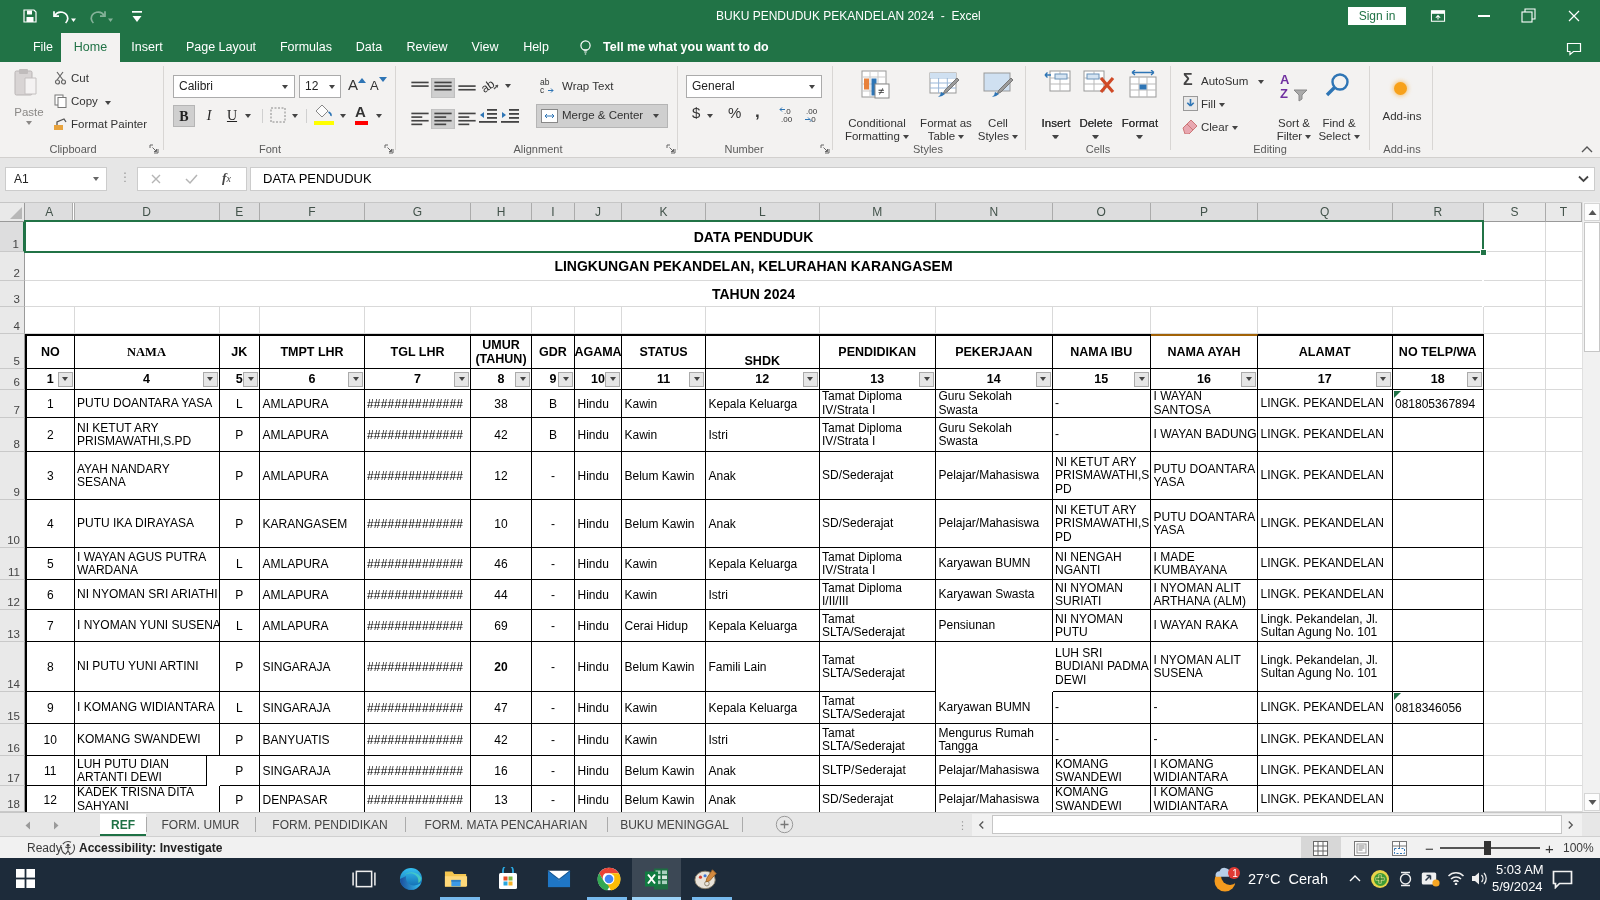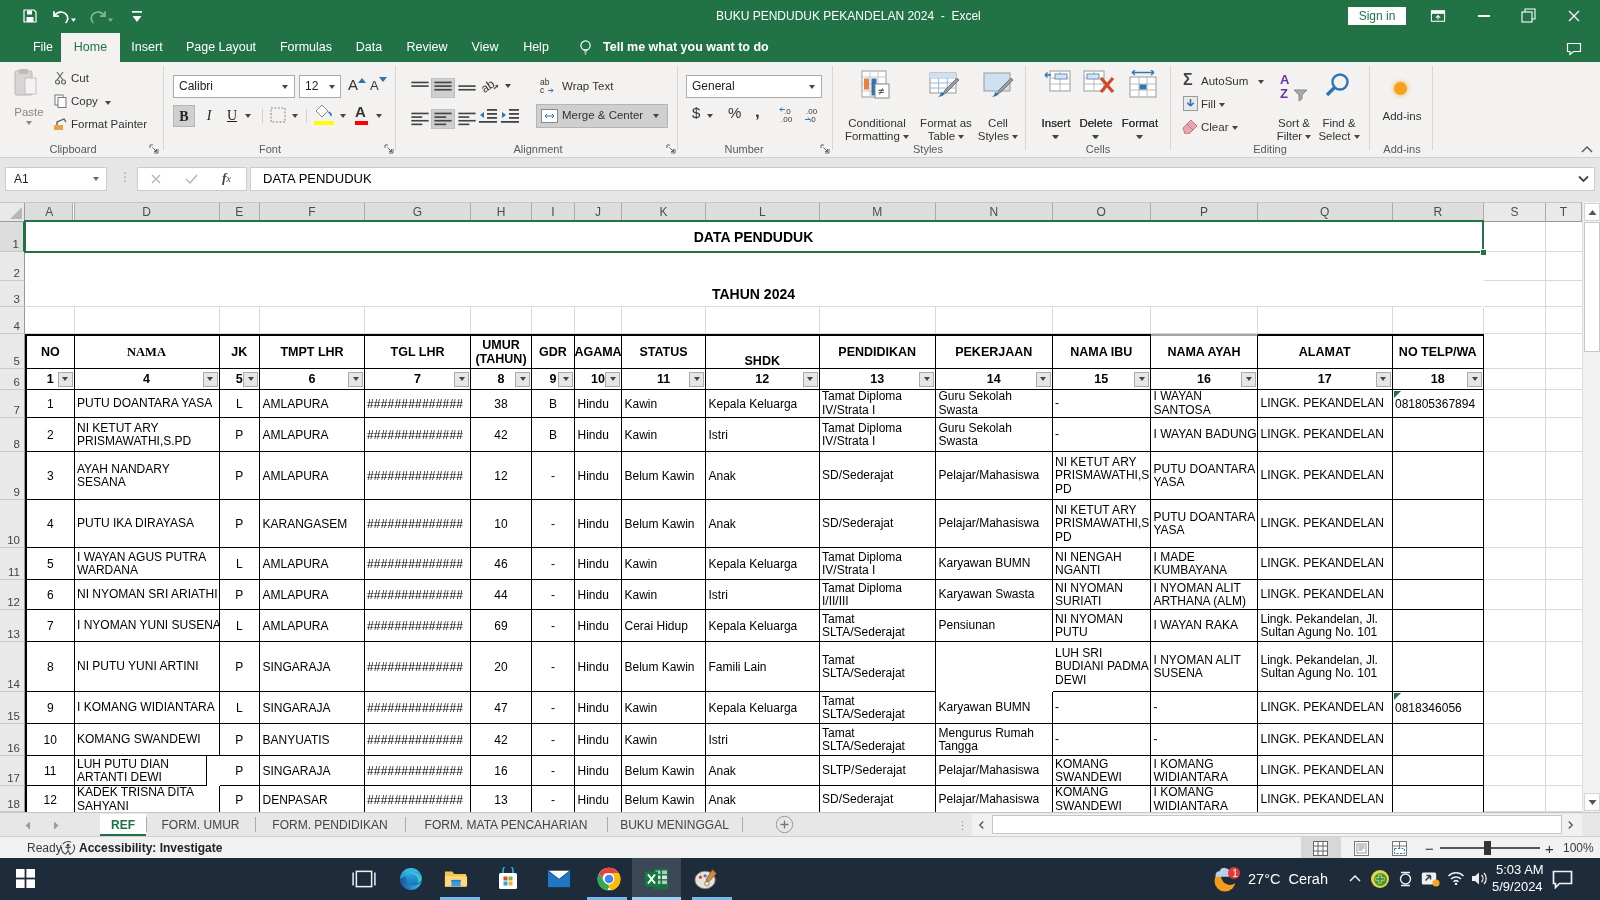--- a/index.html
+++ b/index.html
@@ -531,20 +531,21 @@
 <div class="cell gl" style="left:532.0px;top:105.0px;width:43px;height:27px;"></div>
 <div class="cell gl" style="left:575.0px;top:105.0px;width:47px;height:27px;"></div>
 <div class="cell gl" style="left:622.0px;top:105.0px;width:84px;height:27px;"></div>
 <div class="cell gl" style="left:706.0px;top:105.0px;width:113.5px;height:27px;"></div>
 <div class="cell gl" style="left:819.5px;top:105.0px;width:116.5px;height:27px;"></div>
 <div class="cell gl" style="left:936.0px;top:105.0px;width:116.5px;height:27px;"></div>
 <div class="cell gl" style="left:1052.5px;top:105.0px;width:98.5px;height:27px;"></div>
 <div class="cell gl" style="left:1151.0px;top:105.0px;width:107px;height:27px;"></div>
 <div class="cell gl" style="left:1258.0px;top:105.0px;width:134.5px;height:27px;"></div>
 <div class="cell gl" style="left:1392.5px;top:105.0px;width:91.5px;height:27px;"></div>
+<div class="cell bold ctr" style="left:25px;top:50.0px;width:1457px;height:29px;font-size:14px;line-height:29px;border-bottom:1px solid #d9d9d9;">LINGKUNGAN PEKANDELAN, KELURAHAN KARANGASEM</div>
 <div class="cell bold ctr" style="left:25px;top:79.0px;width:1457px;height:26px;font-size:14px;line-height:26px;border-bottom:1px solid #d9d9d9;">TAHUN 2024</div>
 <div class="cell bold ctr" style="left:25px;top:20.0px;width:1457px;height:30px;font-size:14px;line-height:30px;">DATA PENDUDUK</div>
 <div class="cell blk bold flexc wrap" style="left:25.0px;top:132.0px;width:49.5px;height:35px;font-size:12.5px;border-top:2px solid #000;border-left:2px solid #000;">
           <div>
             <div style="text-align:center;">NO</div>
           </div>
         </div>
 <div class="cell blk bold flexc wrap" style="left:74.5px;top:132.0px;width:145px;height:35px;font-size:12.5px;border-top:2px solid #000;">
           <div>
             <div style="text-align:center;font-family:Liberation Serif, serif;">NAMA</div>
@@ -596,21 +597,21 @@
 <div class="cell blk bold flexc wrap" style="left:936.0px;top:132.0px;width:116.5px;height:35px;font-size:12.5px;border-top:2px solid #000;">
           <div>
             <div style="text-align:center;">PEKERJAAN</div>
           </div>
         </div>
 <div class="cell blk bold flexc wrap" style="left:1052.5px;top:132.0px;width:98.5px;height:35px;font-size:12.5px;border-top:2px solid #000;">
           <div>
             <div style="text-align:center;">NAMA IBU</div>
           </div>
         </div>
-<div class="cell blk bold flexc wrap" style="left:1151.0px;top:132.0px;width:107px;height:35px;font-size:12.5px;border-top:2px solid #a3a3a3;">
+<div class="cell blk bold flexc wrap" style="left:1151.0px;top:132.0px;width:107px;height:35px;font-size:12.5px;border-top:2px solid #a16207;">
           <div>
             <div style="text-align:center;">NAMA AYAH</div>
           </div>
         </div>
 <div class="cell blk bold flexc wrap" style="left:1258.0px;top:132.0px;width:134.5px;height:35px;font-size:12.5px;border-top:2px solid #000;">
           <div>
             <div style="text-align:center;">ALAMAT</div>
           </div>
         </div>
 <div class="cell blk bold flexc wrap" style="left:1392.5px;top:132.0px;width:91.5px;height:35px;font-size:12.5px;border-top:2px solid #000;">
@@ -911,21 +912,21 @@
           </div>
         </div>
 <div class="cell blk flex pl" style="left:1392.5px;top:408.0px;width:91.5px;height:32px;"></div>
 <div class="cell blk flexc" style="left:25.0px;top:440.0px;width:49.5px;height:50px;border-left:2px solid #000;">8</div>
 <div class="cell blk flex wrap pl" style="left:74.5px;top:440.0px;width:145px;height:50px;">
           <div>NI PUTU YUNI ARTINI</div>
         </div>
 <div class="cell blk flexc" style="left:219.5px;top:440.0px;width:40.5px;height:50px;">P</div>
 <div class="cell blk flex pl" style="left:260.0px;top:440.0px;width:105px;height:50px;">SINGARAJA</div>
 <div class="cell blk flex" style="left:365.0px;top:440.0px;width:106px;height:50px;letter-spacing:0.2px;padding-left:2px;">##############</div>
-<div class="cell blk flexc" style="left:471.0px;top:440.0px;width:61px;height:50px;">20</div>
+<div class="cell blk flexc" style="left:471.0px;top:440.0px;width:61px;height:50px;font-weight:bold;">20</div>
 <div class="cell blk flexc" style="left:532.0px;top:440.0px;width:43px;height:50px;">-</div>
 <div class="cell blk flex pl" style="left:575.0px;top:440.0px;width:47px;height:50px;">Hindu</div>
 <div class="cell blk flex pl" style="left:622.0px;top:440.0px;width:84px;height:50px;">Belum Kawin</div>
 <div class="cell blk flex pl" style="left:706.0px;top:440.0px;width:113.5px;height:50px;">Famili Lain</div>
 <div class="cell blk flex wrap pl" style="left:819.5px;top:440.0px;width:116.5px;height:50px;">
           <div class="lines">
             <div>Tamat</div>
             <div>SLTA/Sederajat</div>
           </div>
         </div>

